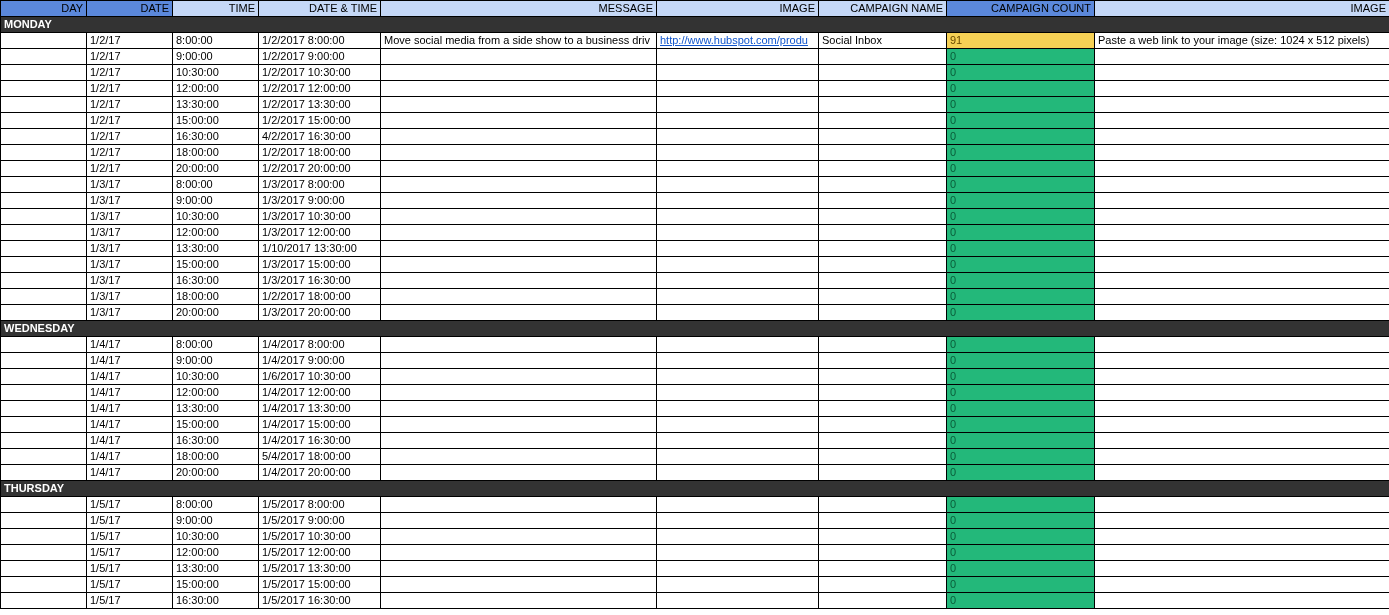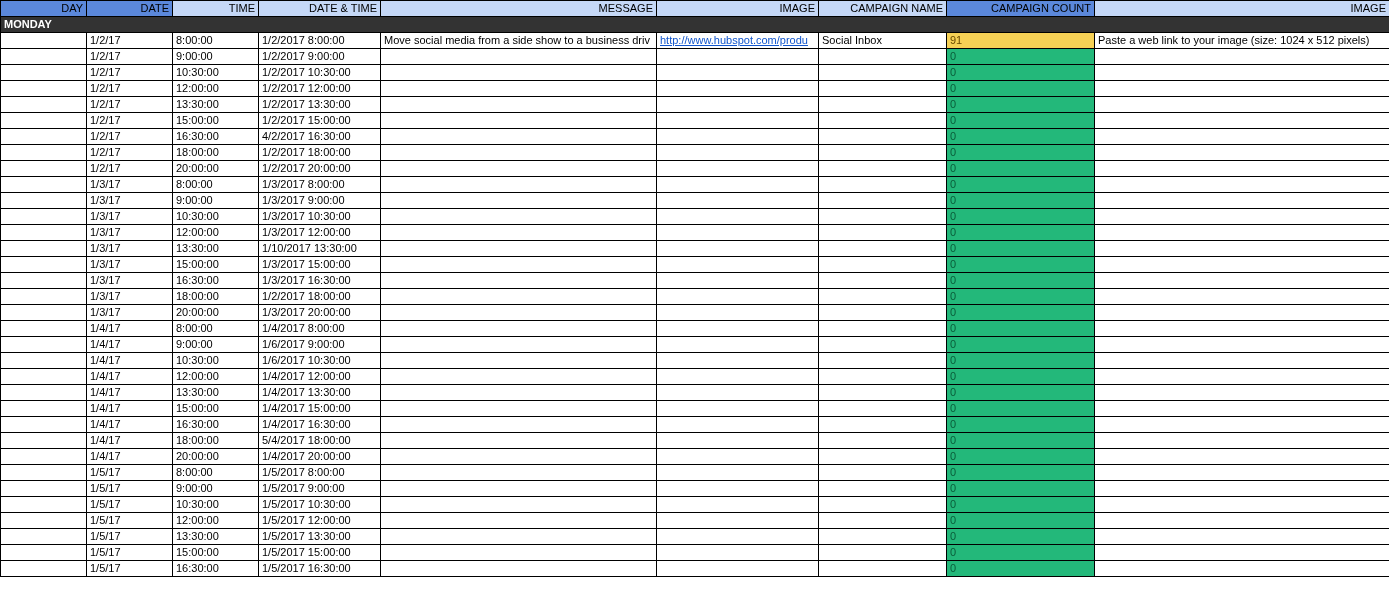--- a/index.html
+++ b/index.html
@@ -278,36 +278,39 @@
         <td></td>
         <td>1/3/17</td>
         <td>20:00:00</td>
         <td>1/3/2017 20:00:00</td>
         <td></td>
         <td></td>
         <td></td>
         <td class="cc-green">0</td>
         <td></td>
       </tr>
+      <tr class="day-row">
+        <td colspan="9">WEDNESDAY</td>
+      </tr>
       <tr>
         <td></td>
         <td>1/4/17</td>
         <td>8:00:00</td>
         <td>1/4/2017 8:00:00</td>
         <td></td>
         <td></td>
         <td></td>
         <td class="cc-green">0</td>
         <td></td>
       </tr>
       <tr>
         <td></td>
         <td>1/4/17</td>
         <td>9:00:00</td>
-        <td>1/6/2017 9:00:00</td>
+        <td>1/4/2017 9:00:00</td>
         <td></td>
         <td></td>
         <td></td>
         <td class="cc-green">0</td>
         <td></td>
       </tr>
       <tr>
         <td></td>
         <td>1/4/17</td>
         <td>10:30:00</td>
@@ -377,20 +380,23 @@
         <td></td>
         <td>1/4/17</td>
         <td>20:00:00</td>
         <td>1/4/2017 20:00:00</td>
         <td></td>
         <td></td>
         <td></td>
         <td class="cc-green">0</td>
         <td></td>
       </tr>
+      <tr class="day-row">
+        <td colspan="9">THURSDAY</td>
+      </tr>
       <tr>
         <td></td>
         <td>1/5/17</td>
         <td>8:00:00</td>
         <td>1/5/2017 8:00:00</td>
         <td></td>
         <td></td>
         <td></td>
         <td class="cc-green">0</td>
         <td></td>

